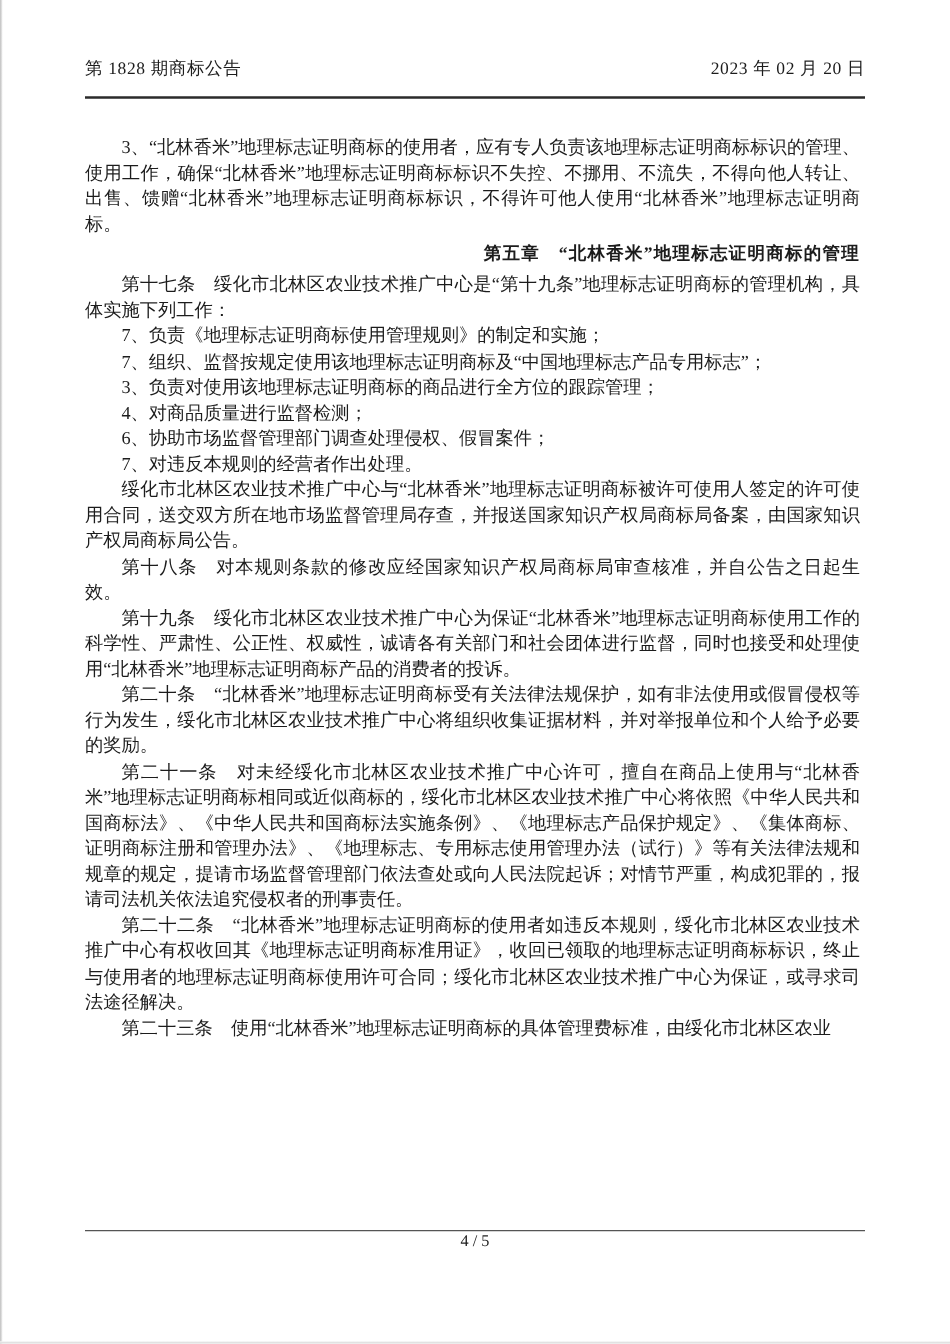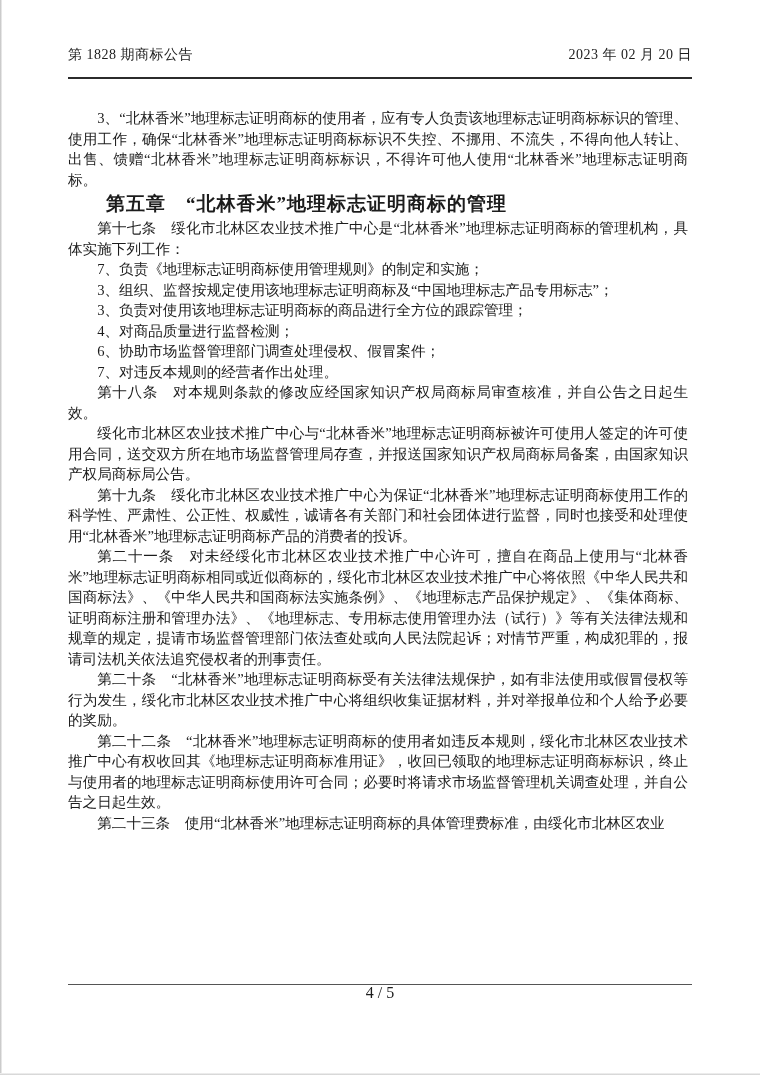--- a/index.html
+++ b/index.html
@@ -60,74 +60,74 @@
     line-height: 20.5px;
     text-align: justify;
     text-justify: inter-ideograph;
     margin-top: 16px;
   }
   .content p {
     margin: 0;
     text-indent: 2em;
   }
   .chapter {
-    font-size: 19px;
+    font-size: 14px;
     line-height: 28px;
     font-weight: bold;
-    text-align: left;
+    text-align: right;
     text-indent: 0;
     margin: 12px 0 10px 0;
     letter-spacing: 1px;
   }
 
   .footer-rule {
     position: absolute;
     left: 68px;
     right: 68px;
     top: 984px;
     height: 1px;
     background: #555555;
   }
   .page-number {
     position: absolute;
     left: 0;
     right: 0;
     top: 985px;
     text-align: center;
-    font-size: 16px;
+    font-size: 13px;
     line-height: 16px;
   }
 </style>
 </head>
 <body>
 
 <div class="page">
   <div class="edge-left"></div>
   <div class="edge-bottom"></div>
 
   <div class="header">
     <span>第 1828 期商标公告</span>
     <span>2023 年 02 月 20 日</span>
   </div>
   <div class="header-rule"></div>
 
   <div class="content">
     <p>3、“北林香米”地理标志证明商标的使用者，应有专人负责该地理标志证明商标标识的管理、使用工作，确保“北林香米”地理标志证明商标标识不失控、不挪用、不流失，不得向他人转让、出售、馈赠“北林香米”地理标志证明商标标识，不得许可他人使用“北林香米”地理标志证明商标。</p>
     <p class="chapter">第五章　“北林香米”地理标志证明商标的管理</p>
-    <p>第十七条　绥化市北林区农业技术推广中心是“北林香米”地理标志证明商标的管理机构，具体实施下列工作：</p>
+    <p>第十七条　绥化市北林区农业技术推广中心是“第十九条”地理标志证明商标的管理机构，具体实施下列工作：</p>
     <p>7、负责《地理标志证明商标使用管理规则》的制定和实施；</p>
-    <p>3、组织、监督按规定使用该地理标志证明商标及“中国地理标志产品专用标志”；</p>
+    <p>7、组织、监督按规定使用该地理标志证明商标及“中国地理标志产品专用标志”；</p>
     <p>3、负责对使用该地理标志证明商标的商品进行全方位的跟踪管理；</p>
     <p>4、对商品质量进行监督检测；</p>
     <p>6、协助市场监督管理部门调查处理侵权、假冒案件；</p>
     <p>7、对违反本规则的经营者作出处理。</p>
+    <p>绥化市北林区农业技术推广中心与“北林香米”地理标志证明商标被许可使用人签定的许可使用合同，送交双方所在地市场监督管理局存查，并报送国家知识产权局商标局备案，由国家知识产权局商标局公告。</p>
     <p>第十八条　对本规则条款的修改应经国家知识产权局商标局审查核准，并自公告之日起生效。</p>
-    <p>绥化市北林区农业技术推广中心与“北林香米”地理标志证明商标被许可使用人签定的许可使用合同，送交双方所在地市场监督管理局存查，并报送国家知识产权局商标局备案，由国家知识产权局商标局公告。</p>
     <p>第十九条　绥化市北林区农业技术推广中心为保证“北林香米”地理标志证明商标使用工作的科学性、严肃性、公正性、权威性，诚请各有关部门和社会团体进行监督，同时也接受和处理使用“北林香米”地理标志证明商标产品的消费者的投诉。</p>
+    <p>第二十条　“北林香米”地理标志证明商标受有关法律法规保护，如有非法使用或假冒侵权等行为发生，绥化市北林区农业技术推广中心将组织收集证据材料，并对举报单位和个人给予必要的奖励。</p>
     <p>第二十一条　对未经绥化市北林区农业技术推广中心许可，擅自在商品上使用与“北林香米”地理标志证明商标相同或近似商标的，绥化市北林区农业技术推广中心将依照《中华人民共和国商标法》、《中华人民共和国商标法实施条例》、《地理标志产品保护规定》、《集体商标、证明商标注册和管理办法》、《地理标志、专用标志使用管理办法（试行）》等有关法律法规和规章的规定，提请市场监督管理部门依法查处或向人民法院起诉；对情节严重，构成犯罪的，报请司法机关依法追究侵权者的刑事责任。</p>
-    <p>第二十条　“北林香米”地理标志证明商标受有关法律法规保护，如有非法使用或假冒侵权等行为发生，绥化市北林区农业技术推广中心将组织收集证据材料，并对举报单位和个人给予必要的奖励。</p>
-    <p>第二十二条　“北林香米”地理标志证明商标的使用者如违反本规则，绥化市北林区农业技术推广中心有权收回其《地理标志证明商标准用证》，收回已领取的地理标志证明商标标识，终止与使用者的地理标志证明商标使用许可合同；必要时将请求市场监督管理机关调查处理，并自公告之日起生效。</p>
+    <p>第二十二条　“北林香米”地理标志证明商标的使用者如违反本规则，绥化市北林区农业技术推广中心有权收回其《地理标志证明商标准用证》，收回已领取的地理标志证明商标标识，终止与使用者的地理标志证明商标使用许可合同；绥化市北林区农业技术推广中心为保证，或寻求司法途径解决。</p>
     <p>第二十三条　使用“北林香米”地理标志证明商标的具体管理费标准，由绥化市北林区农业</p>
   </div>
 
   <div class="footer-rule"></div>
   <div class="page-number">4 / 5</div>
 </div>
 
 </body></html>

